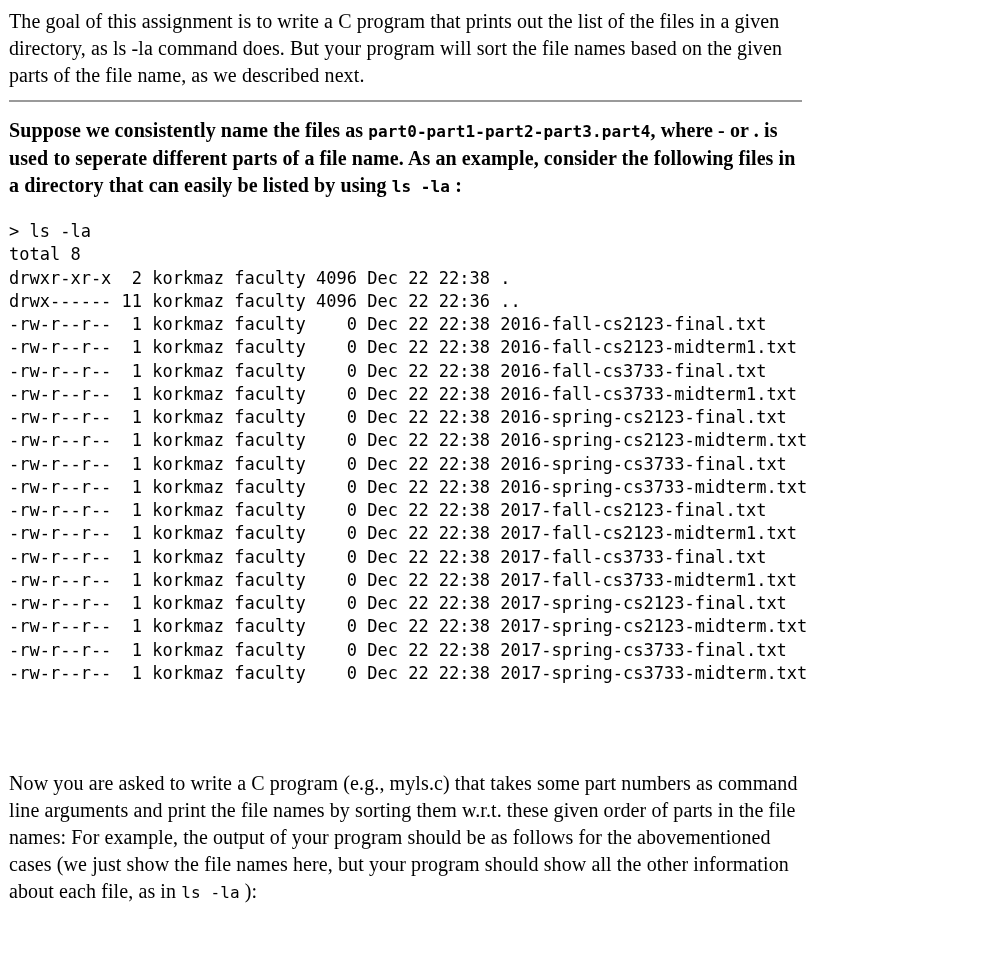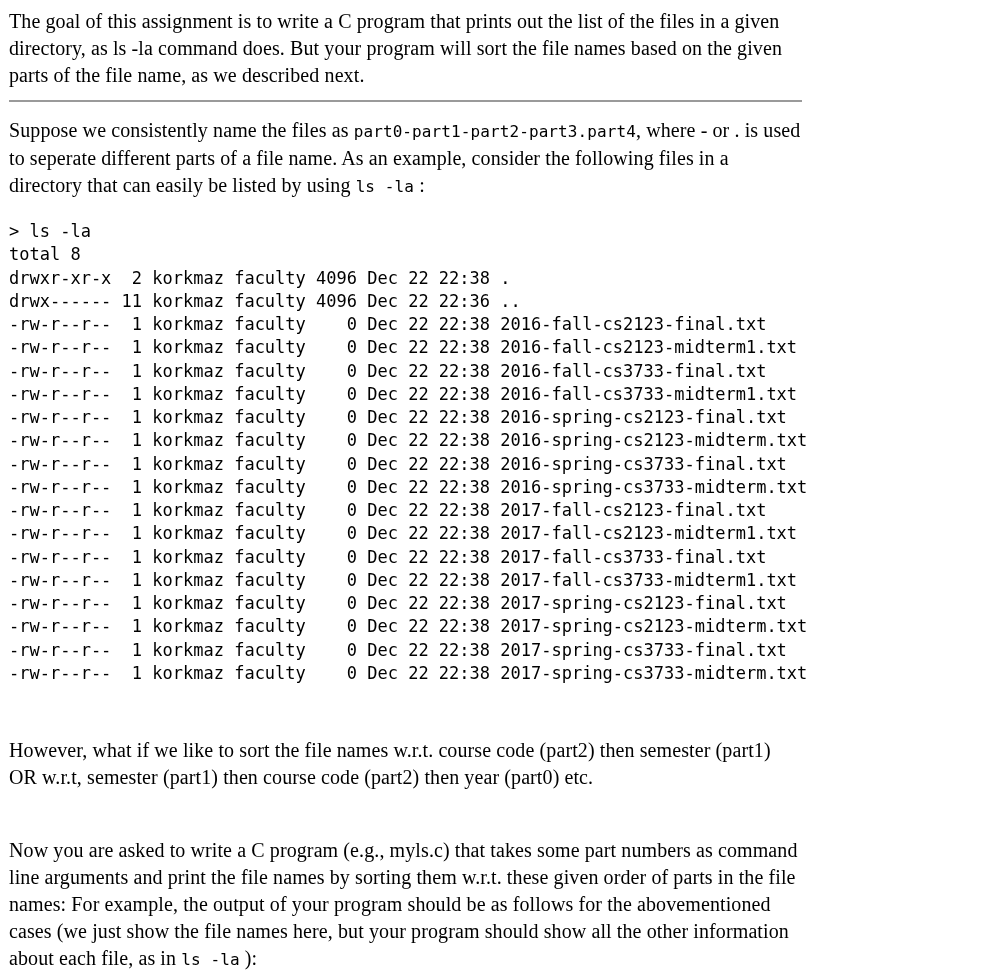--- a/index.html
+++ b/index.html
@@ -16,33 +16,33 @@
     width: 814px;
     padding: 8px 12px 0 9px;
     font-family: "Liberation Serif", serif;
   }
   .para {
     margin: 0;
     font-size: 20px;
     line-height: 27px;
     letter-spacing: 0.1px;
   }
-  .para-naming { margin-top: 0; }
+  .para-naming { margin-top: 0; font-weight: bold; }
   .divider {
     border: none;
     height: 0;
     border-top: 2px solid #9a9a9a;
     margin: 11px 0 15px 0;
   }
   .mono-inline {
     font-family: "DejaVu Sans Mono", monospace;
     font-size: 16px;
   }
   .terminal {
-    margin: 20px 0 25px 0;
+    margin: 20px 0 12px 0;
     font-family: "DejaVu Sans Mono", monospace;
     font-size: 17px;
     line-height: 23.25px;
     white-space: pre;
     color: #000000;
   }
   .para-sorting { margin-top: 0; }
   .para-task { margin-top: 46px; padding-bottom: 6px; }
 </style>
 </head>
@@ -73,20 +73,20 @@
 -rw-r--r--  1 korkmaz faculty    0 Dec 22 22:38 2017-fall-cs2123-final.txt
 -rw-r--r--  1 korkmaz faculty    0 Dec 22 22:38 2017-fall-cs2123-midterm1.txt
 -rw-r--r--  1 korkmaz faculty    0 Dec 22 22:38 2017-fall-cs3733-final.txt
 -rw-r--r--  1 korkmaz faculty    0 Dec 22 22:38 2017-fall-cs3733-midterm1.txt
 -rw-r--r--  1 korkmaz faculty    0 Dec 22 22:38 2017-spring-cs2123-final.txt
 -rw-r--r--  1 korkmaz faculty    0 Dec 22 22:38 2017-spring-cs2123-midterm.txt
 -rw-r--r--  1 korkmaz faculty    0 Dec 22 22:38 2017-spring-cs3733-final.txt
 -rw-r--r--  1 korkmaz faculty    0 Dec 22 22:38 2017-spring-cs3733-midterm.txt</pre>
 
   <p class="para para-sorting">
-    <br><span>However, what if we like to sort the file names w.r.t. course code (part2) then semester (part1) OR w.r.t, semester (part1) then course code (part2) then year (part0) etc.</span>
+    <br>
   </p>
 
   <p class="para para-task">
     <span>Now you are asked to write a C program (e.g., myls.c) that takes some part numbers as command line arguments and print the file names by sorting them w.r.t. these given order of parts in the file names: For example, the output of your program should be as follows for the abovementioned cases (we just show the file names here, but your program should show all the other information about each file, as in </span><span class="mono-inline">ls -la</span><span> ):</span>
   </p>
 
 </div>
 
 </body></html>

